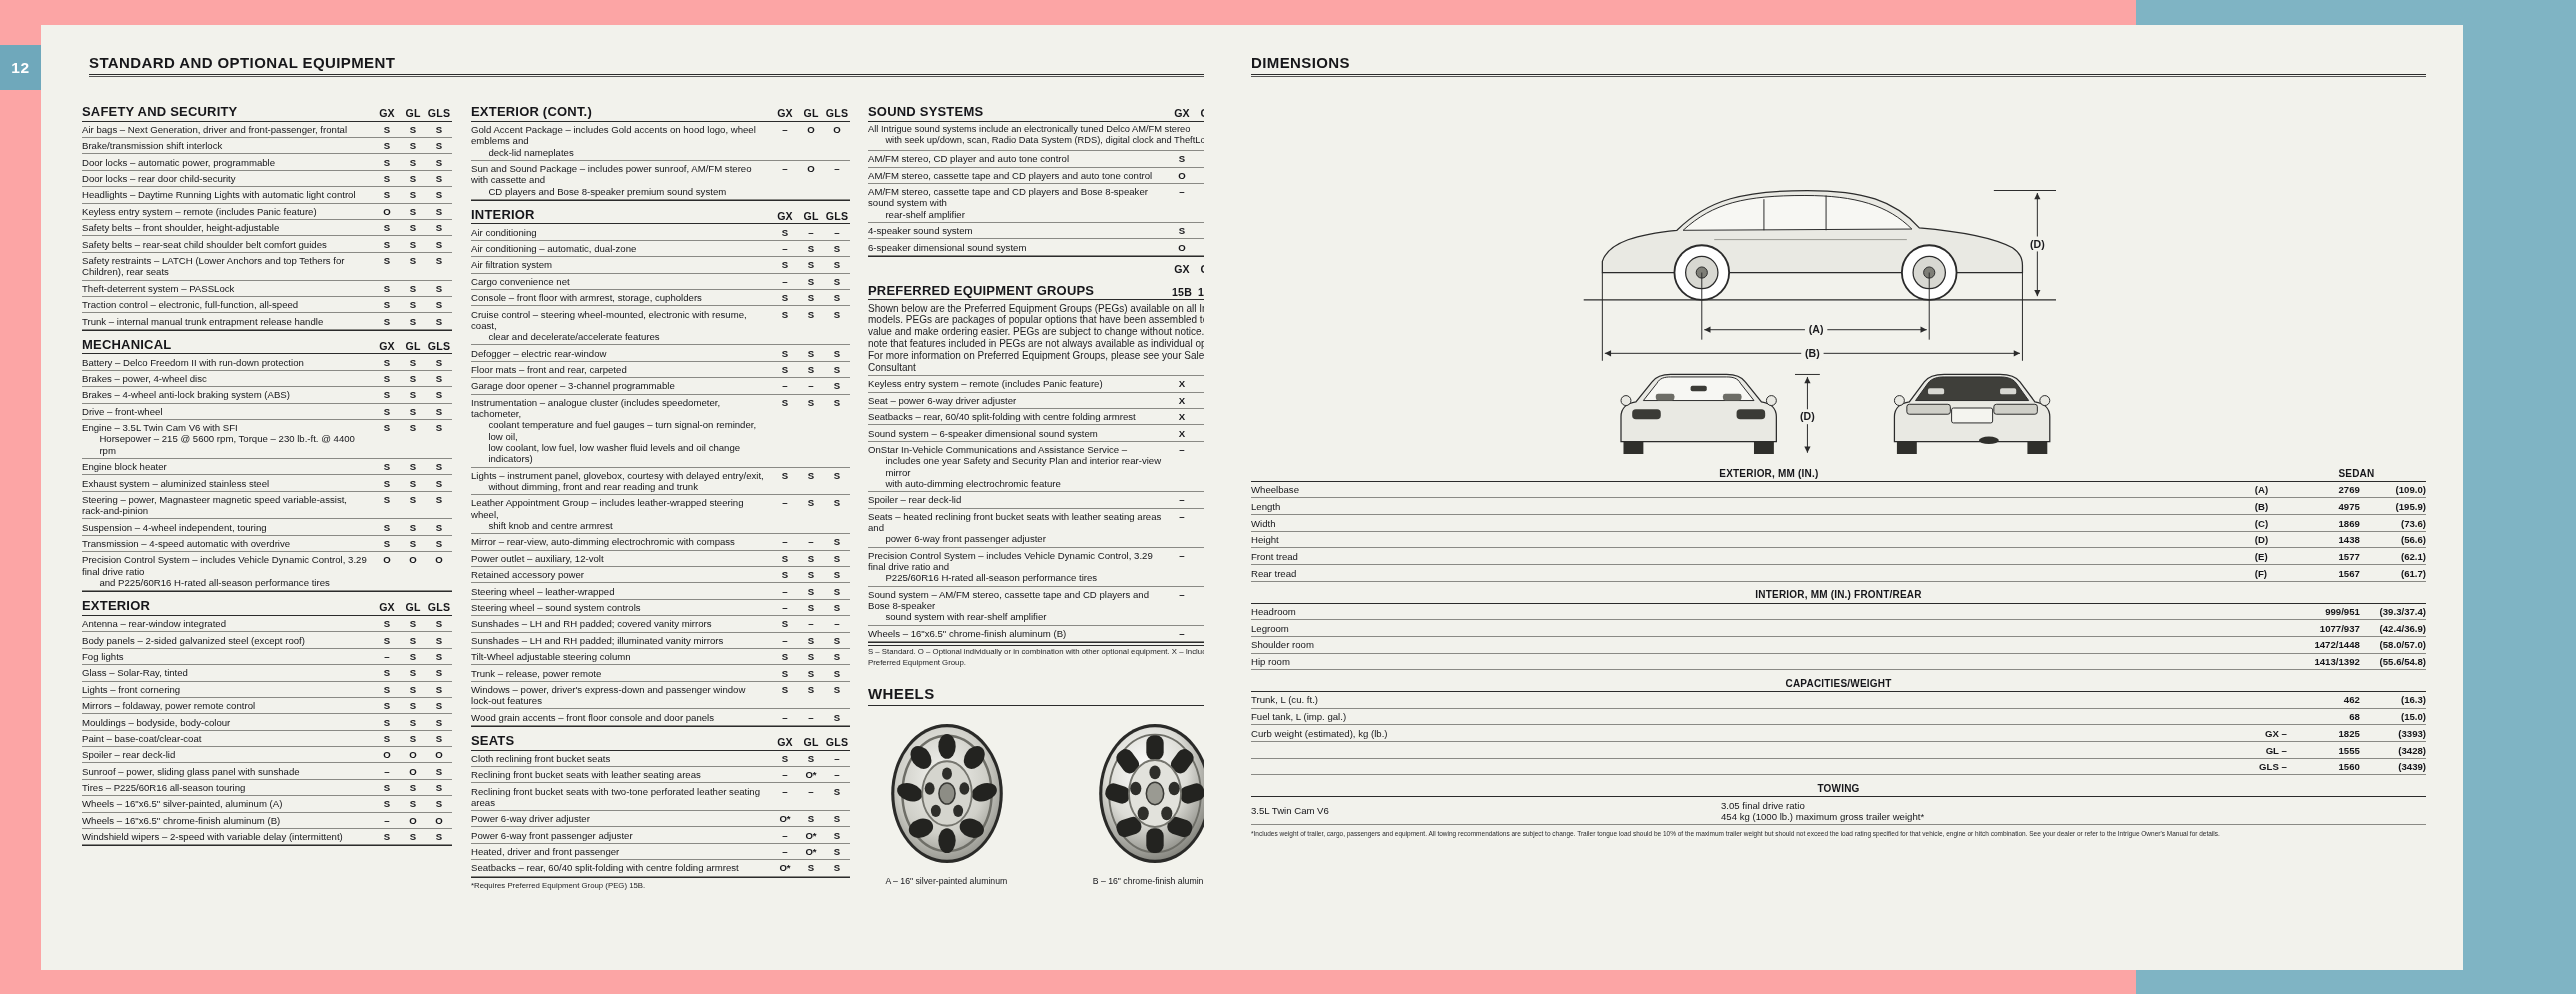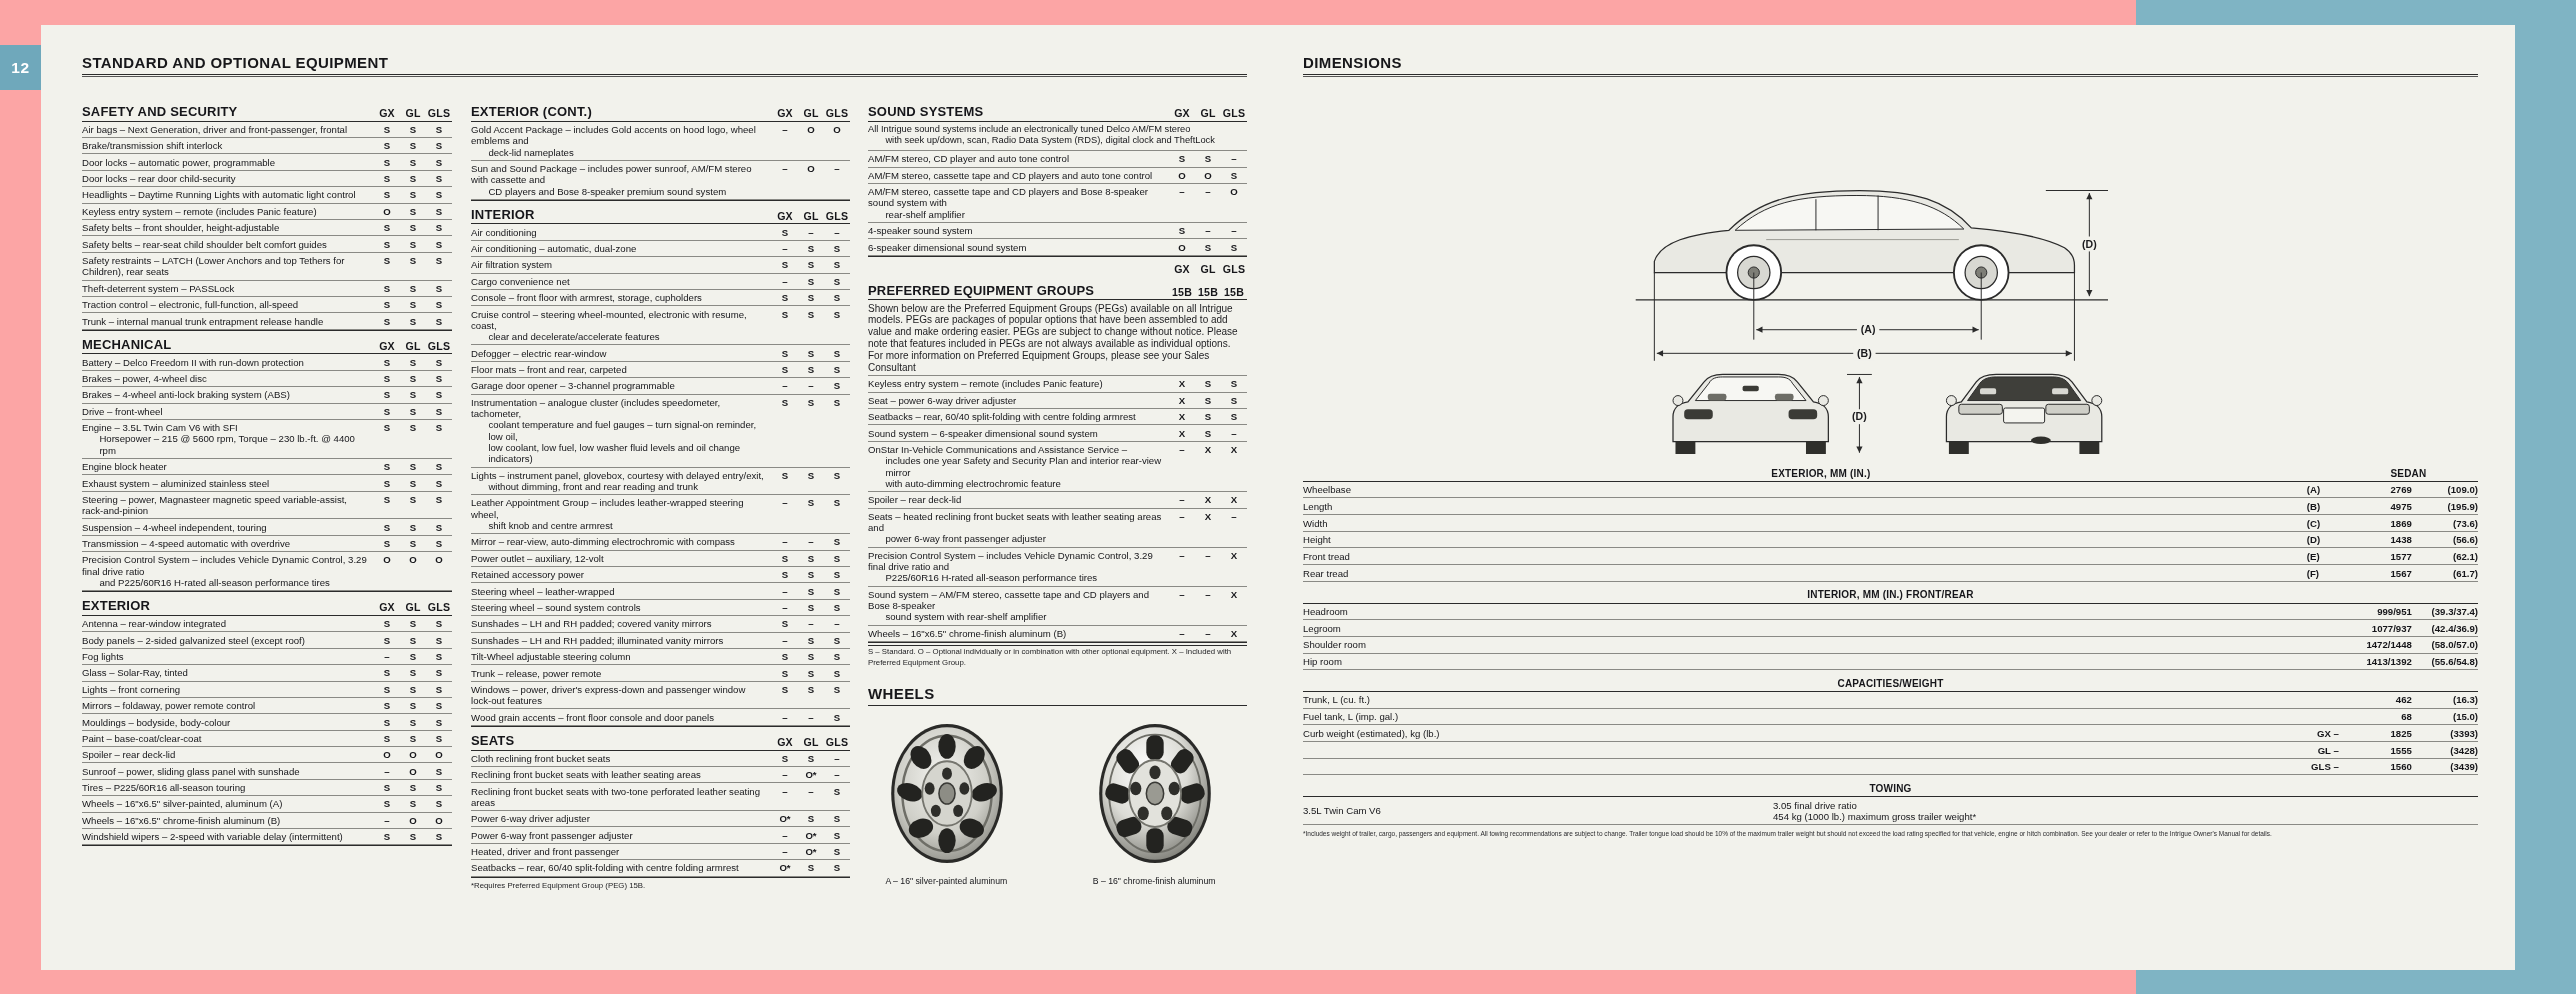--- a/index.html
+++ b/index.html
@@ -8,21 +8,21 @@
 
   
   .tab{position:absolute;top:45px;width:41px;height:45px;background:#6fa8bb;
        color:#ffffff;font-size:15.5px;font-weight:bold;display:flex;align-items:center;justify-content:center;
        letter-spacing:0.6px;}
   .tab.left{left:0;}
   .tab.right{right:0;}
 
   .page{position:absolute;top:25px;bottom:25px;background:#f2f2ec;}
   .page.left{left:41px;width:1223px;}
-  .page.right{left:1256px;width:1259px;}
+  .page.right{left:1204px;width:1259px;}
   .gutter{position:absolute;top:25px;bottom:25px;left:1264px;width:11.2px;
           background:linear-gradient(to right,#dfdcd4,#bfbcb4 45%,#ffffff 55%,#f2f2ec);}
 
   .cols{position:absolute;left:0;top:0;right:0;bottom:0;}
   .col{position:absolute;top:0;}
 
   h1.sectiontitle{font-size:15px;font-weight:bold;letter-spacing:0.4px;margin:0 0 2.5px 0;
       color:#17171a;font-family:"Liberation Sans",sans-serif;}
   .rule-heavy{border-bottom:1.9px solid #2b2b2b;height:0;margin-bottom:1.9px;}
   .rule-med{border-bottom:1.2px solid #555;height:0;}
@@ -67,21 +67,21 @@
 </style>
 </head>
 <body>
 
 <div class="spread">
 
   <div class="tab left">12</div>
   <div class="tab right">13</div>
 
   <div class="page left">
-    <div style="position:absolute;left:41px;top:29px;right:17.4px;">
+    <div style="position:absolute;left:48px;top:29px;right:17.4px;">
       <h1 class="sectiontitle">STANDARD AND OPTIONAL EQUIPMENT</h1>
       <div class="rule-heavy"></div>
       <div class="rule-med"></div>
     </div>
 
     <div class="cols" style="left:41px;top:73px;right:17.4px;">
       <div class="col" style="left:0;width:370px;">
         <table class="spec" id="tbl1">
             <tbody>
               <tr class="grp">

